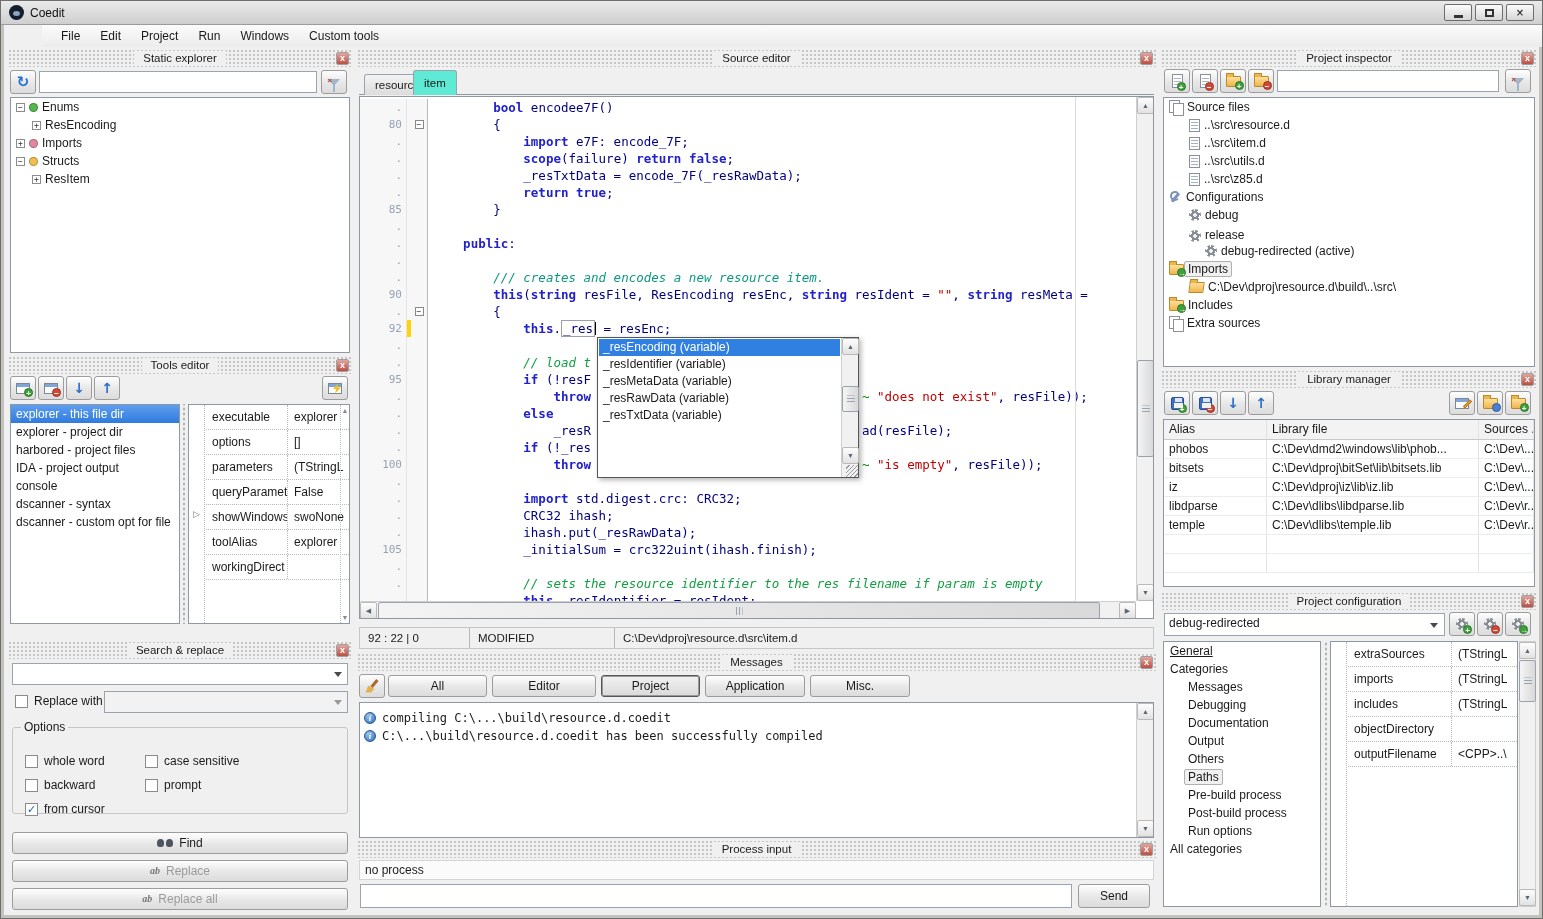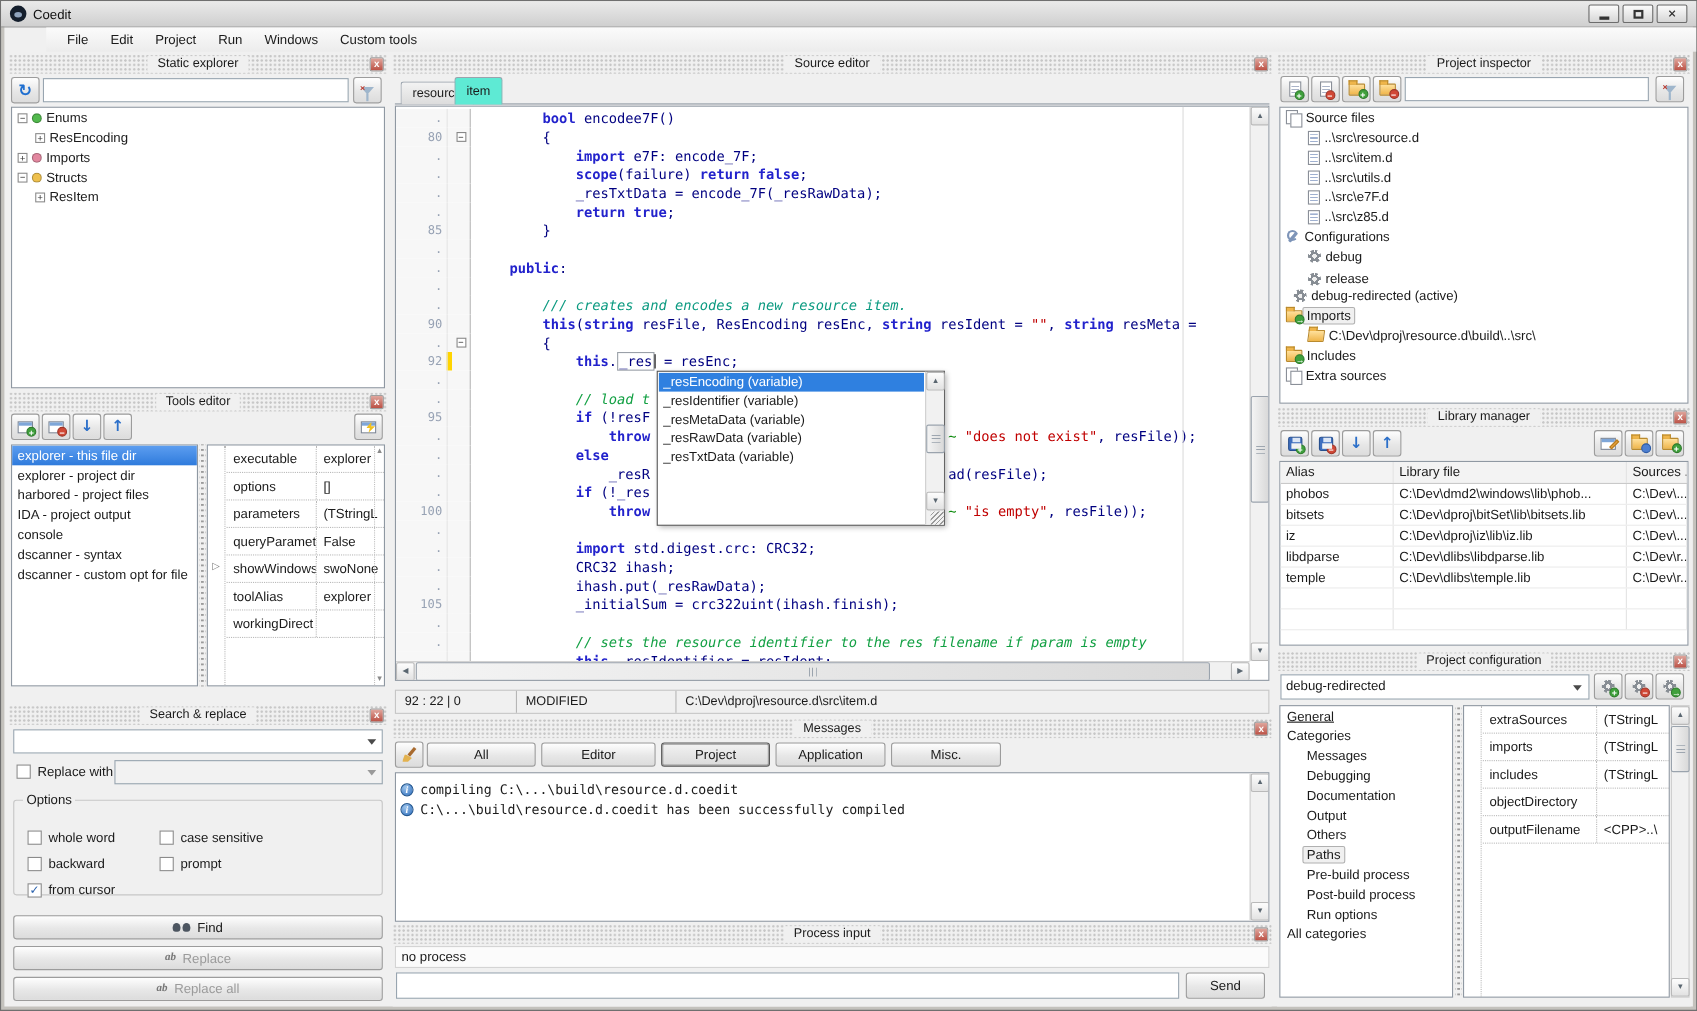--- a/index.html
+++ b/index.html
@@ -528,39 +528,35 @@
         <div class="trow" style="padding-left: 25px;">
           <span class="ic ic-doc2"></span>
           <span>..\src\item.d</span>
         </div>
         <div class="trow" style="padding-left: 25px;">
           <span class="ic ic-doc2"></span>
           <span>..\src\utils.d</span>
         </div>
         <div class="trow" style="padding-left: 25px;">
           <span class="ic ic-doc2"></span>
-          <span>..\src\e7F.d</span>
-        </div>
-        <div class="trow" style="padding-left: 25px;">
-          <span class="ic ic-doc2"></span>
           <span>..\src\z85.d</span>
         </div>
         <div class="trow" style="padding-left: 5px;">
           <span class="ic ic-wrench"></span>
           <span>Configurations</span>
         </div>
         <div class="trow" style="padding-left: 25px;">
           <span class="ic ic-gear2"></span>
           <span>debug</span>
         </div>
         <div class="trow" style="padding-left: 25px; align-items: flex-end;">
           <span class="ic ic-gear2"></span>
           <span>release</span>
         </div>
-        <div class="trow" style="padding-left: 12px;">
+        <div class="trow" style="padding-left: 41px;">
           <span class="ic ic-gear2"></span>
           <span>debug-redirected (active)</span>
         </div>
         <div class="trow" style="padding-left: 5px;">
           <span class="ic ic-folder">
             <span class="bd bd-g" style="right: -3px; bottom: -3px;">→</span>
           </span>
           <span class="foc">Imports</span>
         </div>
         <div class="trow" style="padding-left: 25px;">

